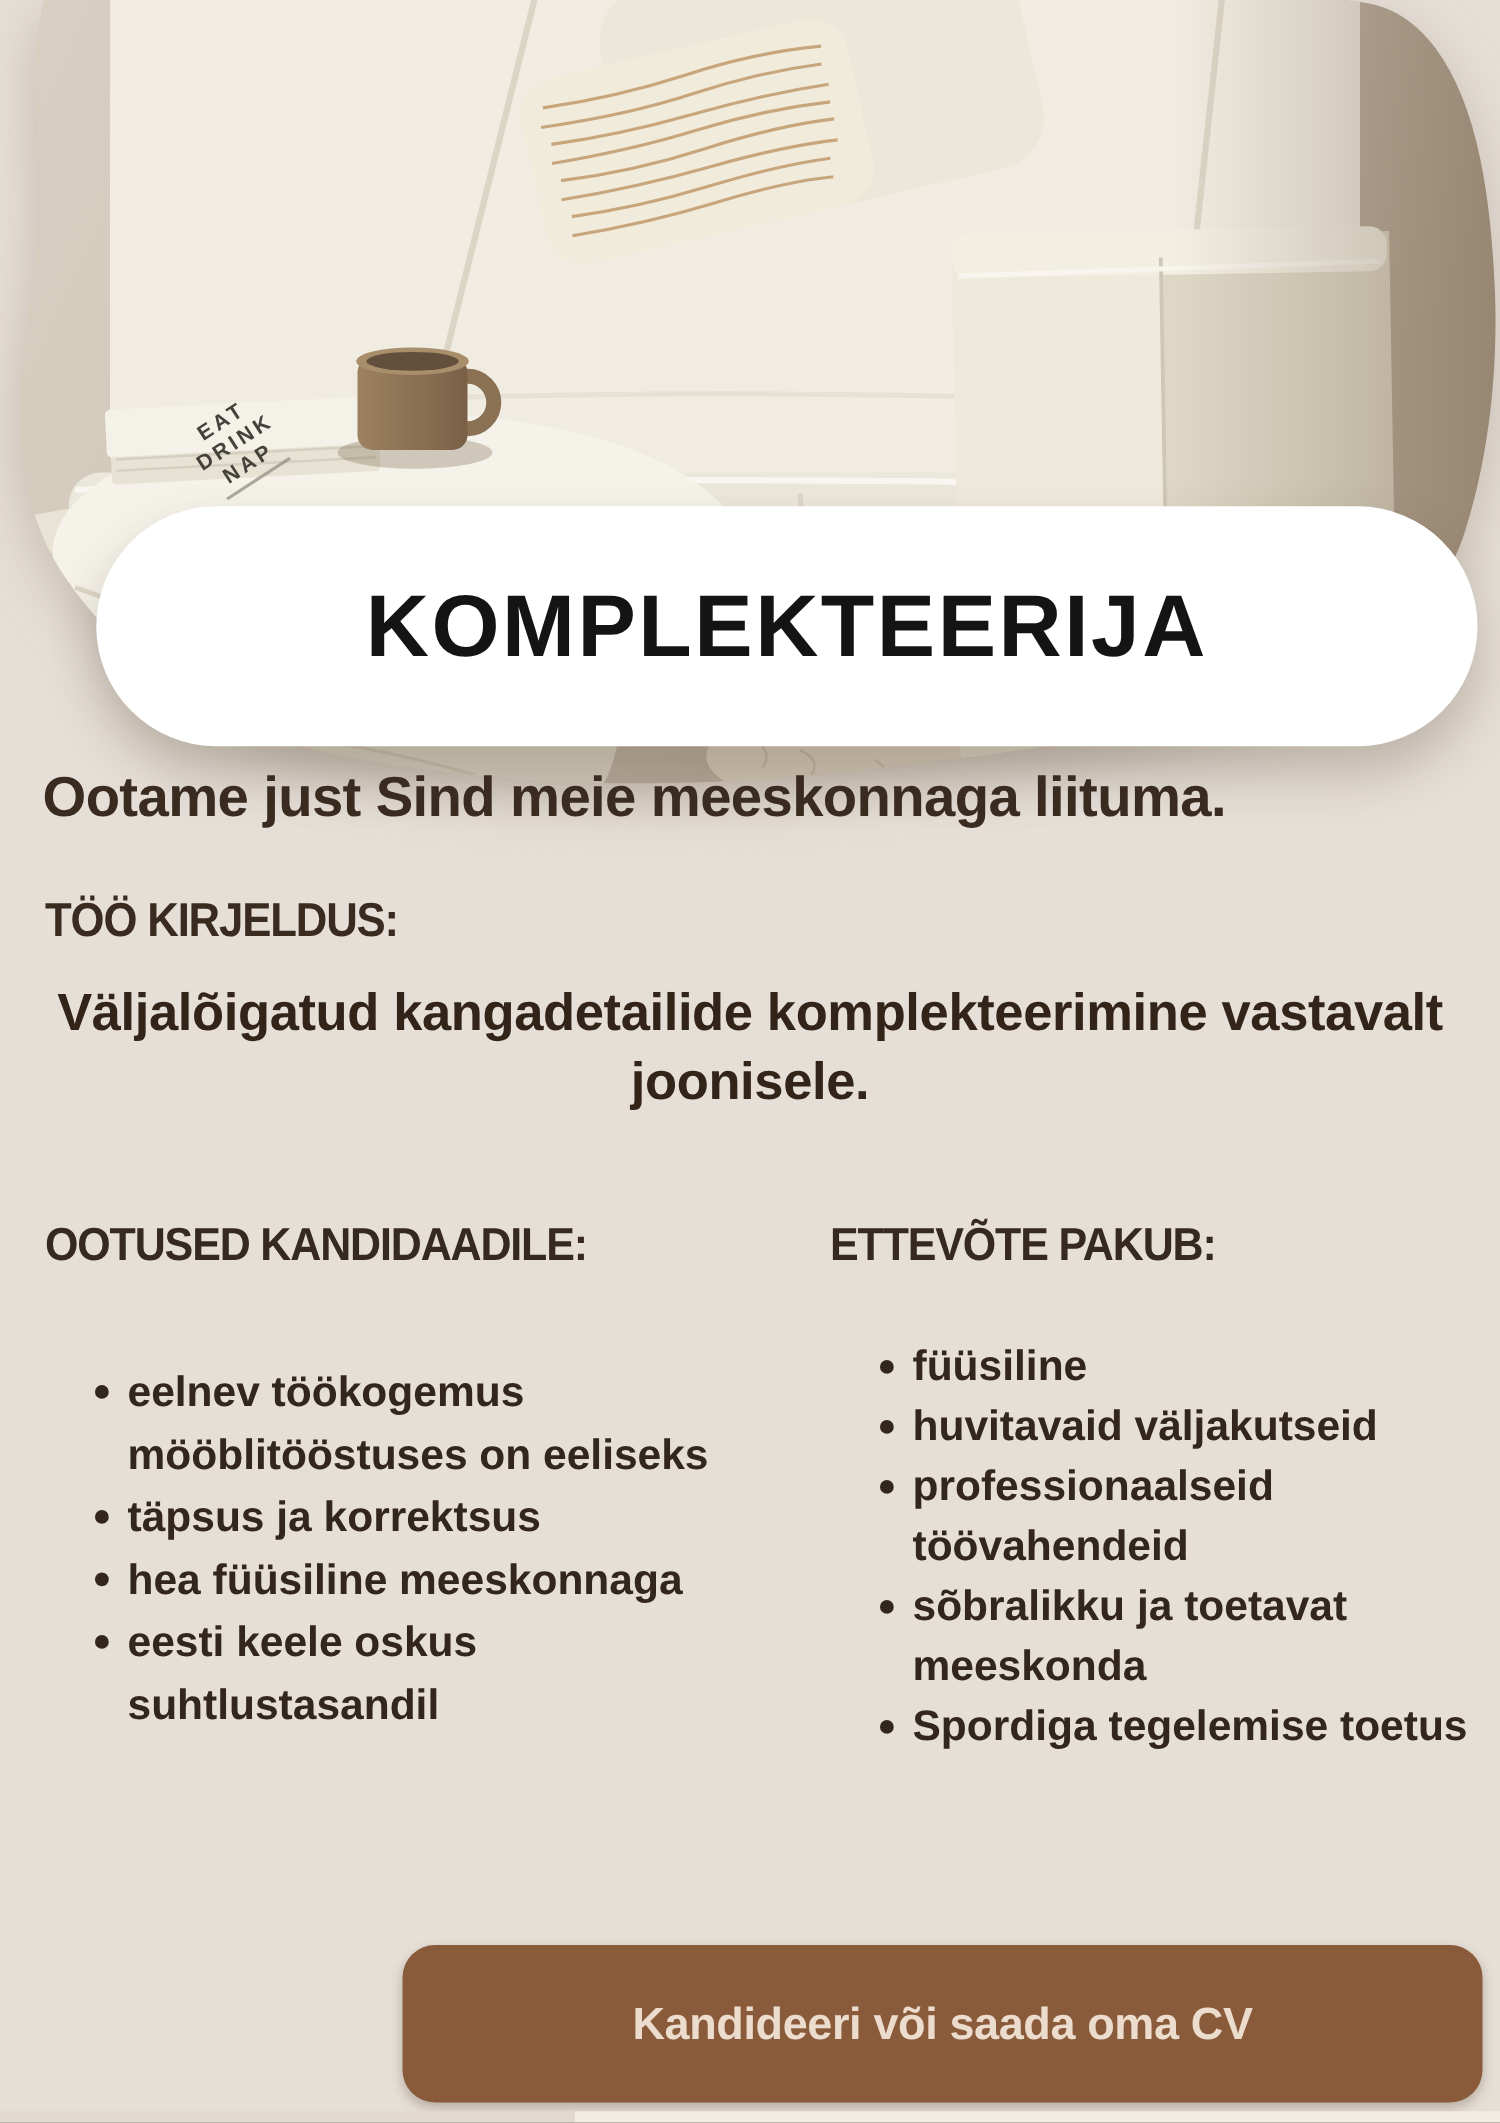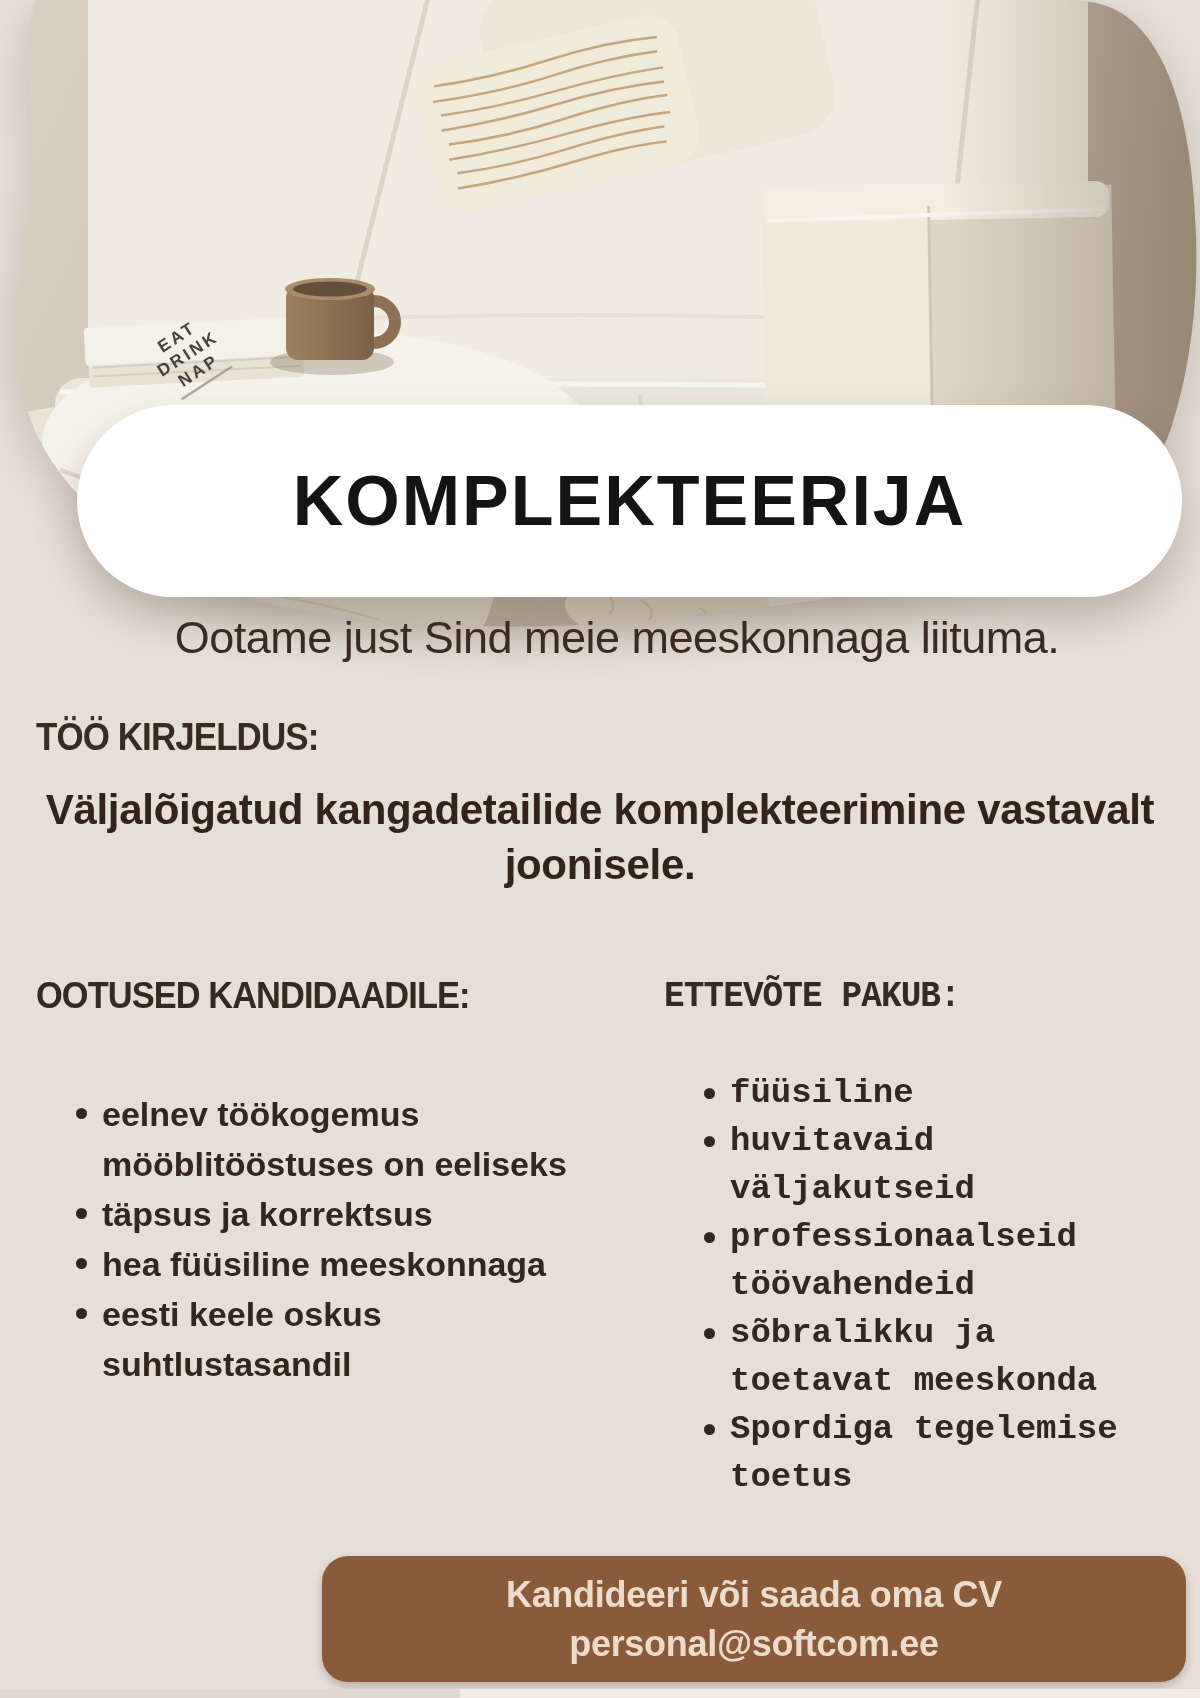--- a/index.html
+++ b/index.html
@@ -11,35 +11,35 @@
   .photo-svg{position:absolute;top:0;left:0;filter:drop-shadow(0 14px 22px rgba(110,92,72,.28));}
   .title-pill{
     position:absolute;left:77px;top:369px;width:1105px;height:192px;
     background:#ffffff;border-radius:96px;display:flex;align-items:center;justify-content:center;
     box-shadow:0 22px 40px rgba(95,78,60,.30);
     margin-top:36px;
   }
   .title-pill h1{margin:0;font-size:70px;font-weight:bold;letter-spacing:2px;color:var(--title-black,#141414);}
   .headline{
     position:absolute;top:612px;left:0;width:100%;box-sizing:border-box;padding-left:34px;
-    text-align:center;font-size:45px;font-weight:normal;letter-spacing:-0.5px;color:#3a2b20;
+    font-size:45px;font-weight:bold;letter-spacing:-0.5px;color:#3a2b20;
   }
   .section-label{
     position:absolute;left:36px;top:716px;margin:0;
     font-size:38px;font-weight:bold;letter-spacing:-1px;color:#3a2b20;
     transform:scaleX(.92);transform-origin:left center;white-space:nowrap;
   }
   .job-desc{position:absolute;top:782px;left:0;width:100%;}
   .job-desc p{
     margin:0 auto;max-width:1140px;text-align:center;
     font-size:42px;font-weight:bold;line-height:1.32;letter-spacing:-0.3px;color:#33241a;
   }
   .col{position:absolute;top:975px;}
   .col-left{left:36px;width:560px;}
-  .col-right{left:664px;width:510px;font-family:Liberation Mono, monospace;}
+  .col-right{left:664px;width:510px;}
   .col h2{
     margin:0;font-size:37px;font-weight:bold;letter-spacing:-1px;color:#362a20;
     transform:scaleX(.93);transform-origin:left center;white-space:nowrap;
   }
   .bullets{list-style:none;margin:0;padding:0;font-size:34px;font-weight:bold;color:#33261c;}
   .col-left .bullets{margin-top:72px;line-height:50px;}
   .col-right .bullets{margin-top:52px;line-height:48px;}
   .bullets li{position:relative;padding-left:66px;}
   .bullets li::before{
     content:"";position:absolute;left:40px;top:19px;width:11px;height:11px;border-radius:50%;background:#33261c;
@@ -207,18 +207,17 @@
         <li class="bullet-item">füüsiline</li>
         <li class="bullet-item">huvitavaid väljakutseid</li>
         <li class="bullet-item">professionaalseid töövahendeid</li>
         <li class="bullet-item">sõbralikku ja toetavat meeskonda</li>
         <li class="bullet-item">Spordiga tegelemise toetus</li>
       </ul>
   </div>
 
   <div class="cta">
     <div>Kandideeri või saada oma CV</div>
-    <div>personal@softcom.ee</div>
   </div>
 
   <div class="bottom-strip strip-left"></div>
   <div class="bottom-strip strip-right"></div>
 </div>
 
 </body></html>

